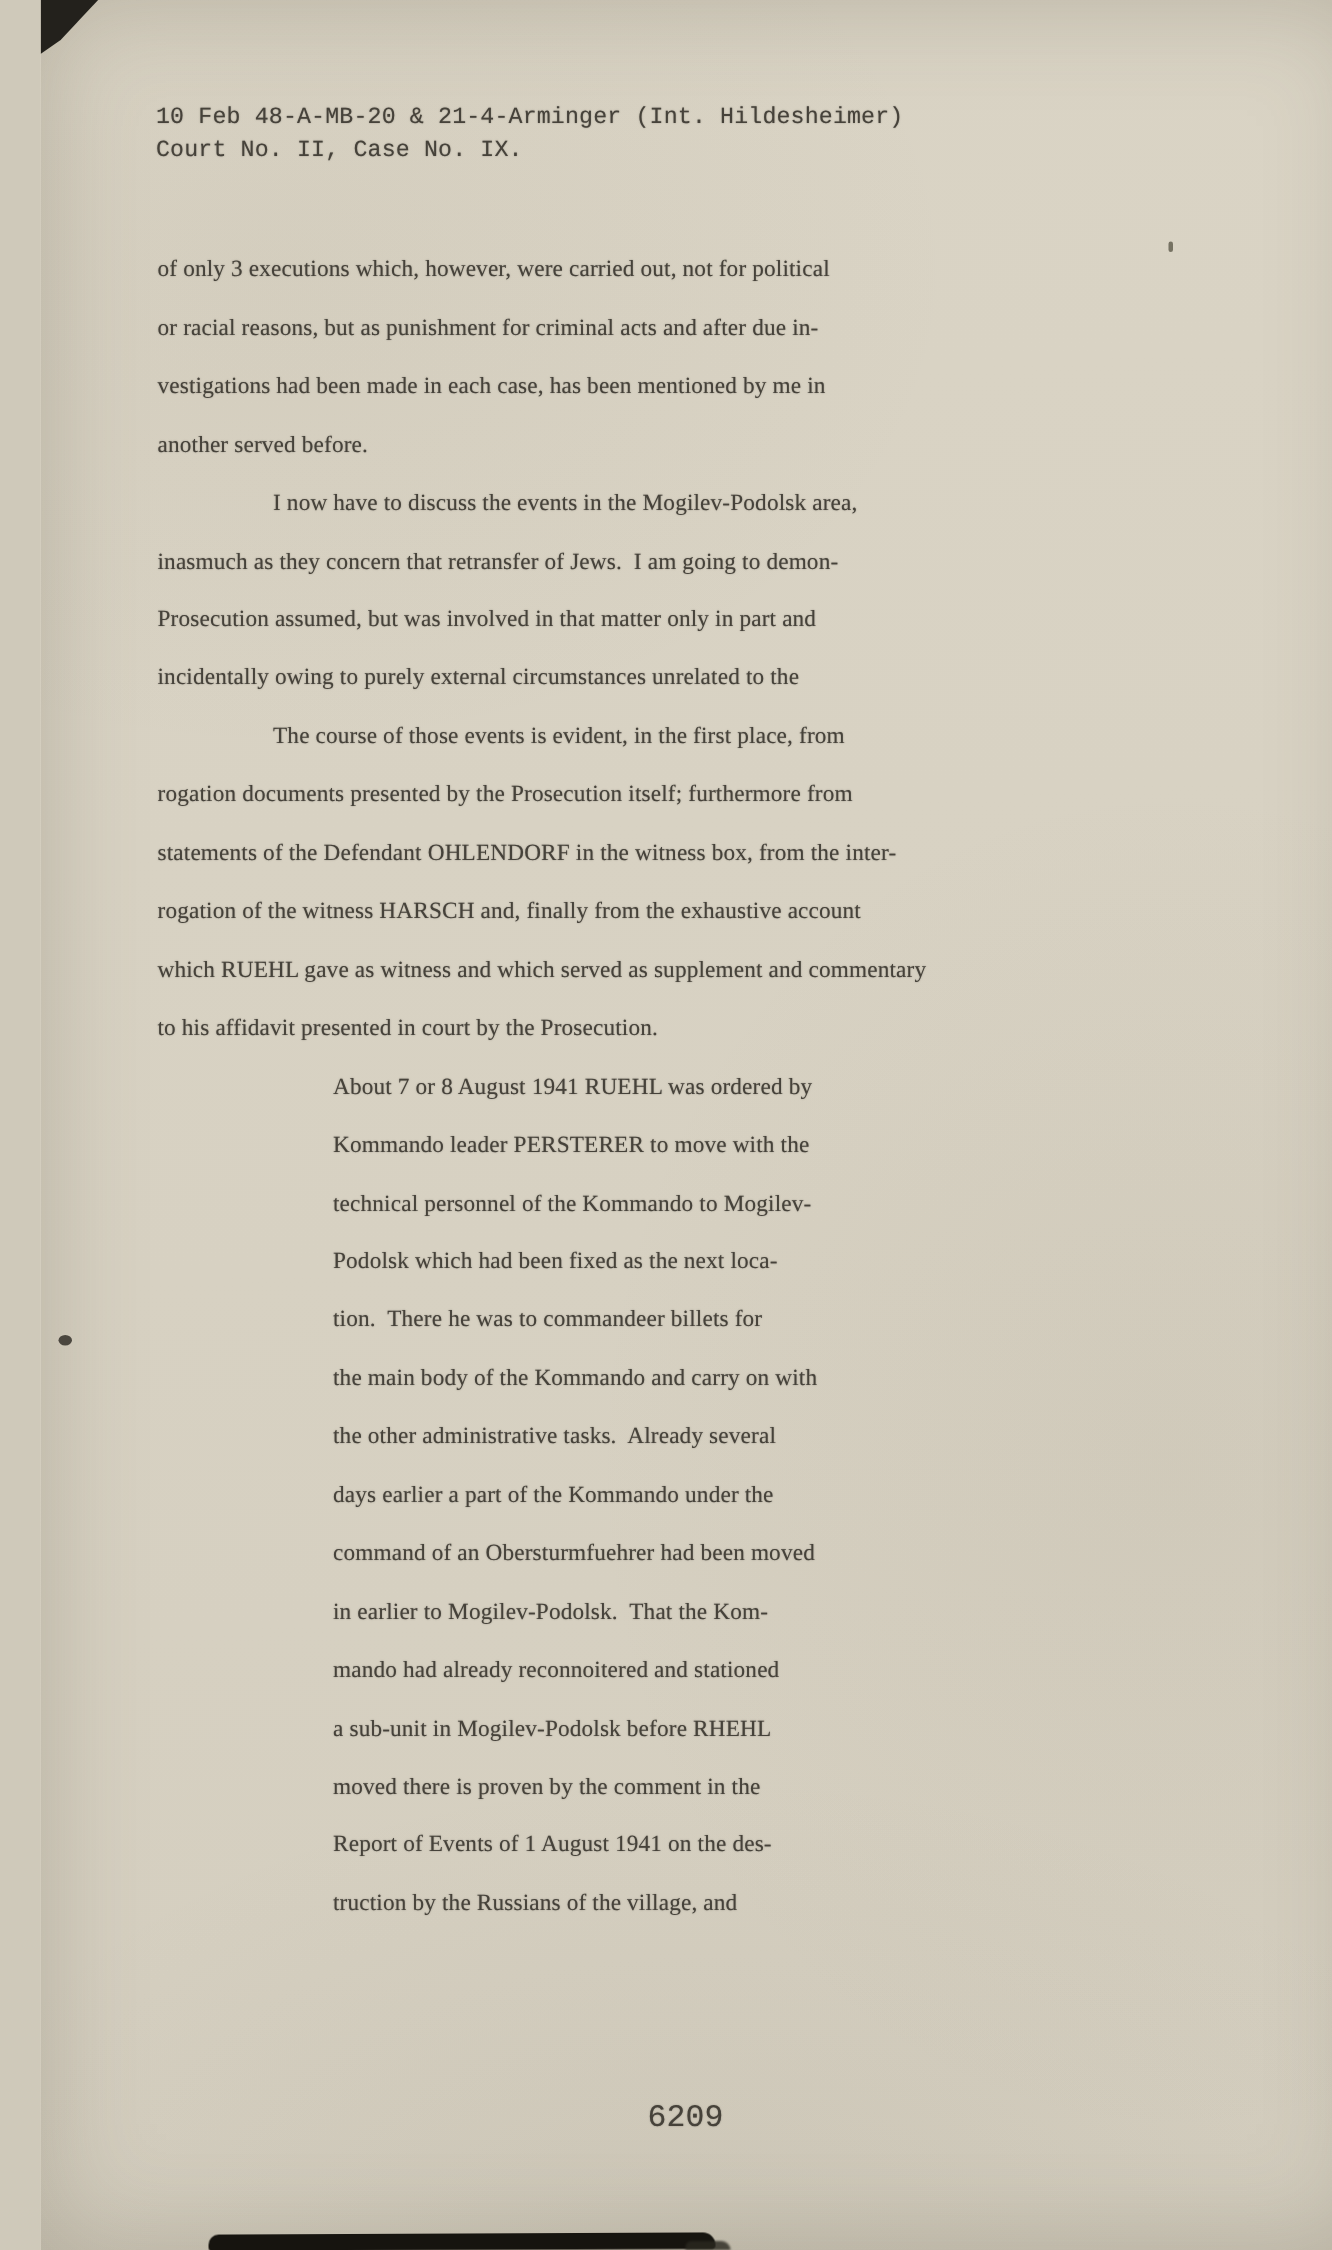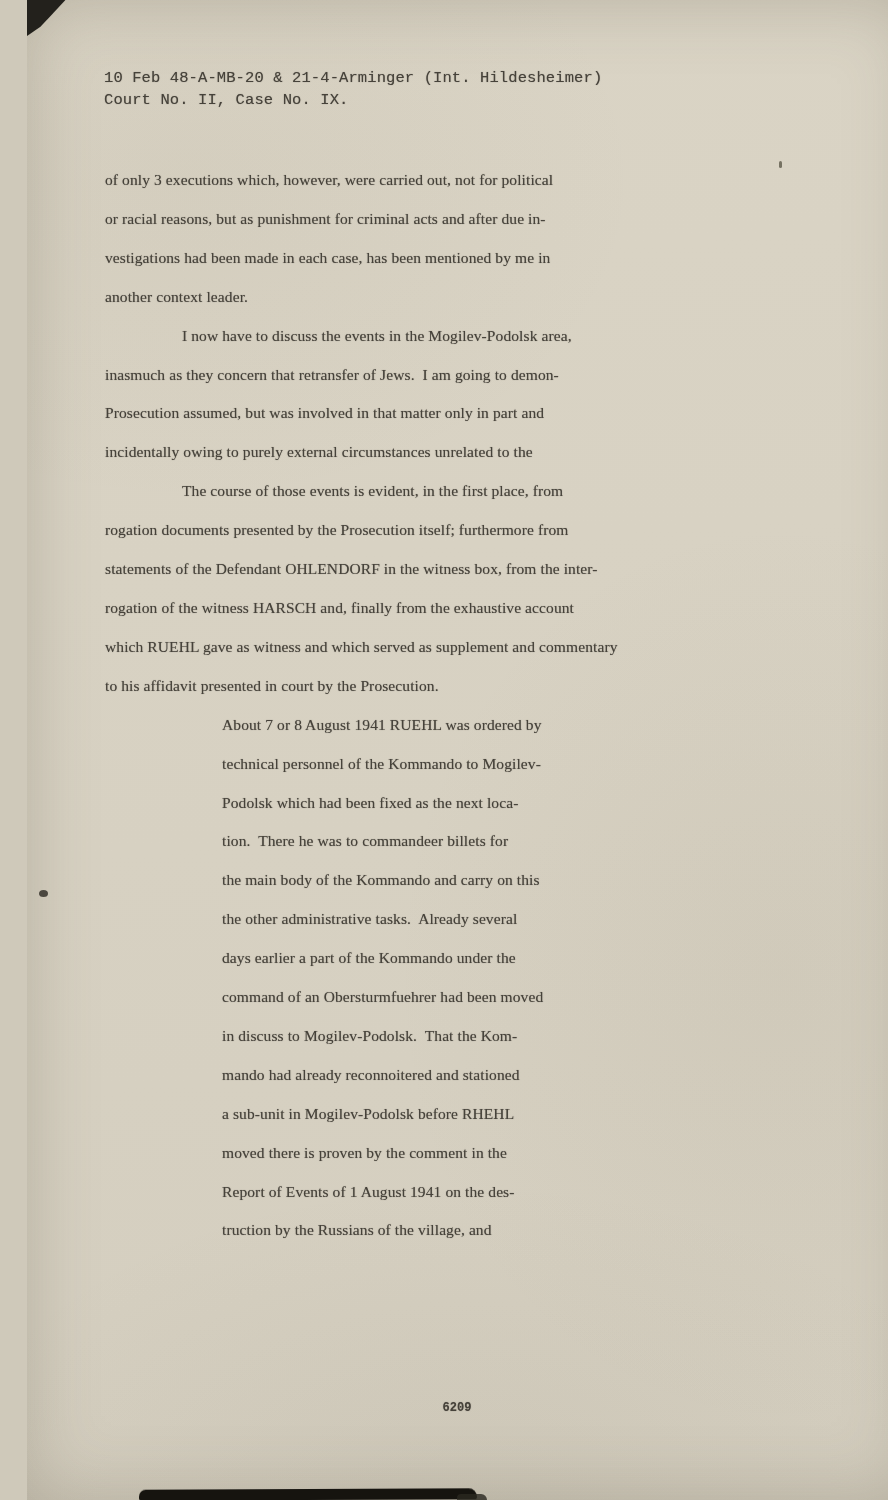--- a/index.html
+++ b/index.html
@@ -54,22 +54,21 @@
   .para { margin: 0; }
   .indent-first .line:first-child { padding-left: 77px; }
   .block-quote { margin-left: 117px; }
 
   .page-number {
     position: absolute;
     top: 1401px;
     left: 0;
     width: 860px;
     text-align: center;
-    font-size: 12px;
-    font-weight: bold;
+    font-size: 21px;
   }
 
   
   .artifact { position: absolute; pointer-events: none; }
   .corner-tl {
     top: 0; left: 0;
     width: 48px; height: 36px;
     background: #23211c;
     clip-path: polygon(0 0, 80% 0, 52% 40%, 28% 74%, 0 100%);
     filter: blur(0.5px);
@@ -129,46 +128,47 @@
   <header class="doc-header">
     <div class="hline">10 Feb 48-A-MB-20 &amp; 21-4-Arminger (Int. Hildesheimer)</div>
     <div class="hline">Court No. II, Case No. IX.</div>
   </header>
 
   <main class="doc-body">
     <section class="para">
         <div class="line">of only 3 executions which, however, were carried out, not for political</div>
         <div class="line">or racial reasons, but as punishment for criminal acts and after due in-</div>
         <div class="line">vestigations had been made in each case, has been mentioned by me in</div>
-        <div class="line">another context leader.</div>
+        <div class="line">another served before.</div>
       </section>
     <section class="para indent-first">
         <div class="line">I now have to discuss the events in the Mogilev-Podolsk area,</div>
         <div class="line">inasmuch as they concern that retransfer of Jews.  I am going to demon-</div>
         <div class="line">Prosecution assumed, but was involved in that matter only in part and</div>
         <div class="line">incidentally owing to purely external circumstances unrelated to the</div>
       </section>
     <section class="para indent-first">
         <div class="line">The course of those events is evident, in the first place, from</div>
         <div class="line">rogation documents presented by the Prosecution itself; furthermore from</div>
         <div class="line">statements of the Defendant OHLENDORF in the witness box, from the inter-</div>
         <div class="line">rogation of the witness HARSCH and, finally from the exhaustive account</div>
         <div class="line">which RUEHL gave as witness and which served as supplement and commentary</div>
         <div class="line">to his affidavit presented in court by the Prosecution.</div>
       </section>
     <section class="para block-quote">
         <div class="line">About 7 or 8 August 1941 RUEHL was ordered by</div>
+        <div class="line">Kommando leader PERSTERER to move with the</div>
         <div class="line">technical personnel of the Kommando to Mogilev-</div>
         <div class="line">Podolsk which had been fixed as the next loca-</div>
         <div class="line">tion.  There he was to commandeer billets for</div>
-        <div class="line">the main body of the Kommando and carry on this</div>
+        <div class="line">the main body of the Kommando and carry on with</div>
         <div class="line">the other administrative tasks.  Already several</div>
         <div class="line">days earlier a part of the Kommando under the</div>
         <div class="line">command of an Obersturmfuehrer had been moved</div>
-        <div class="line">in discuss to Mogilev-Podolsk.  That the Kom-</div>
+        <div class="line">in earlier to Mogilev-Podolsk.  That the Kom-</div>
         <div class="line">mando had already reconnoitered and stationed</div>
         <div class="line">a sub-unit in Mogilev-Podolsk before RHEHL</div>
         <div class="line">moved there is proven by the comment in the</div>
         <div class="line">Report of Events of 1 August 1941 on the des-</div>
         <div class="line">truction by the Russians of the village, and</div>
       </section>
   </main>
 
   <div class="page-number">6209</div>
 

